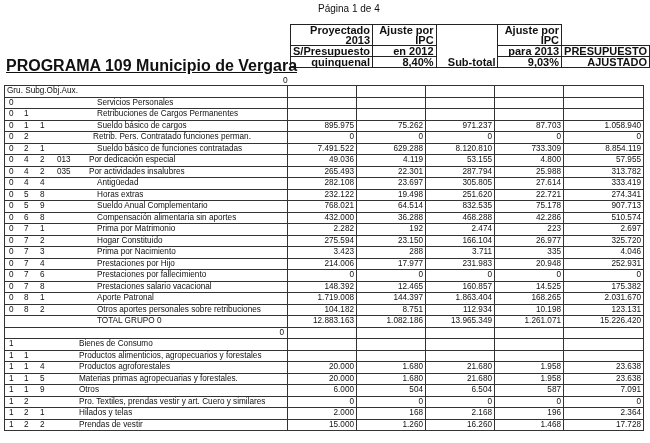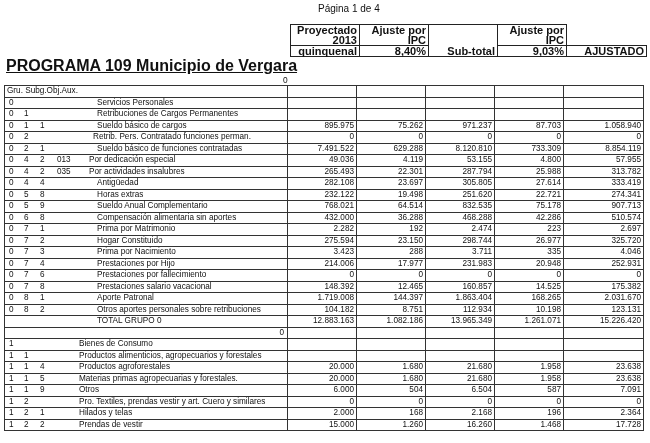--- a/index.html
+++ b/index.html
@@ -34,20 +34,27 @@
 
 <table class="hdr">
   <tbody id="hdr-body">
       <tr class="r1">
         <td class="c1 b">Proyectado 2013</td>
         <td class="c2 b">Ajuste por IPC</td>
         <td class="c3 blr" style="border-top: 1px solid rgb(34, 34, 34); border-bottom: none;"></td>
         <td class="c4 b">Ajuste por IPC</td>
         <td class="c5"></td>
       </tr>
+      <tr class="r2">
+        <td class="c1 b">S/Presupuesto</td>
+        <td class="c2 b">en 2012</td>
+        <td class="c3 blr" style="border-top: none; border-bottom: none;"></td>
+        <td class="c4 b">para 2013</td>
+        <td class="c5 b">PRESUPUESTO</td>
+      </tr>
       <tr class="r3">
         <td class="c1 b">quinquenal</td>
         <td class="c2 b">8,40%</td>
         <td class="c3 b b" style="border-top: none;">Sub-total</td>
         <td class="c4 b">9,03%</td>
         <td class="c5 b">AJUSTADO</td>
       </tr>
     </tbody>
 </table>
 
@@ -237,21 +244,21 @@
       <tr>
         <td class="lbl">
           <span class="code k1">0</span>
           <span class="code k2">7</span>
           <span class="code k3">2</span>
           <span class="code k4"></span>
           <span class="desc d1">Hogar Constituido</span>
         </td>
         <td class="num">275.594</td>
         <td class="num">23.150</td>
-        <td class="num">298.744</td>
+        <td class="num">166.104</td>
         <td class="num">26.977</td>
         <td class="num5">325.720</td>
       </tr>
       <tr>
         <td class="lbl">
           <span class="code k1">0</span>
           <span class="code k2">7</span>
           <span class="code k3">3</span>
           <span class="code k4"></span>
           <span class="desc d1">Prima por Nacimiento</span>

